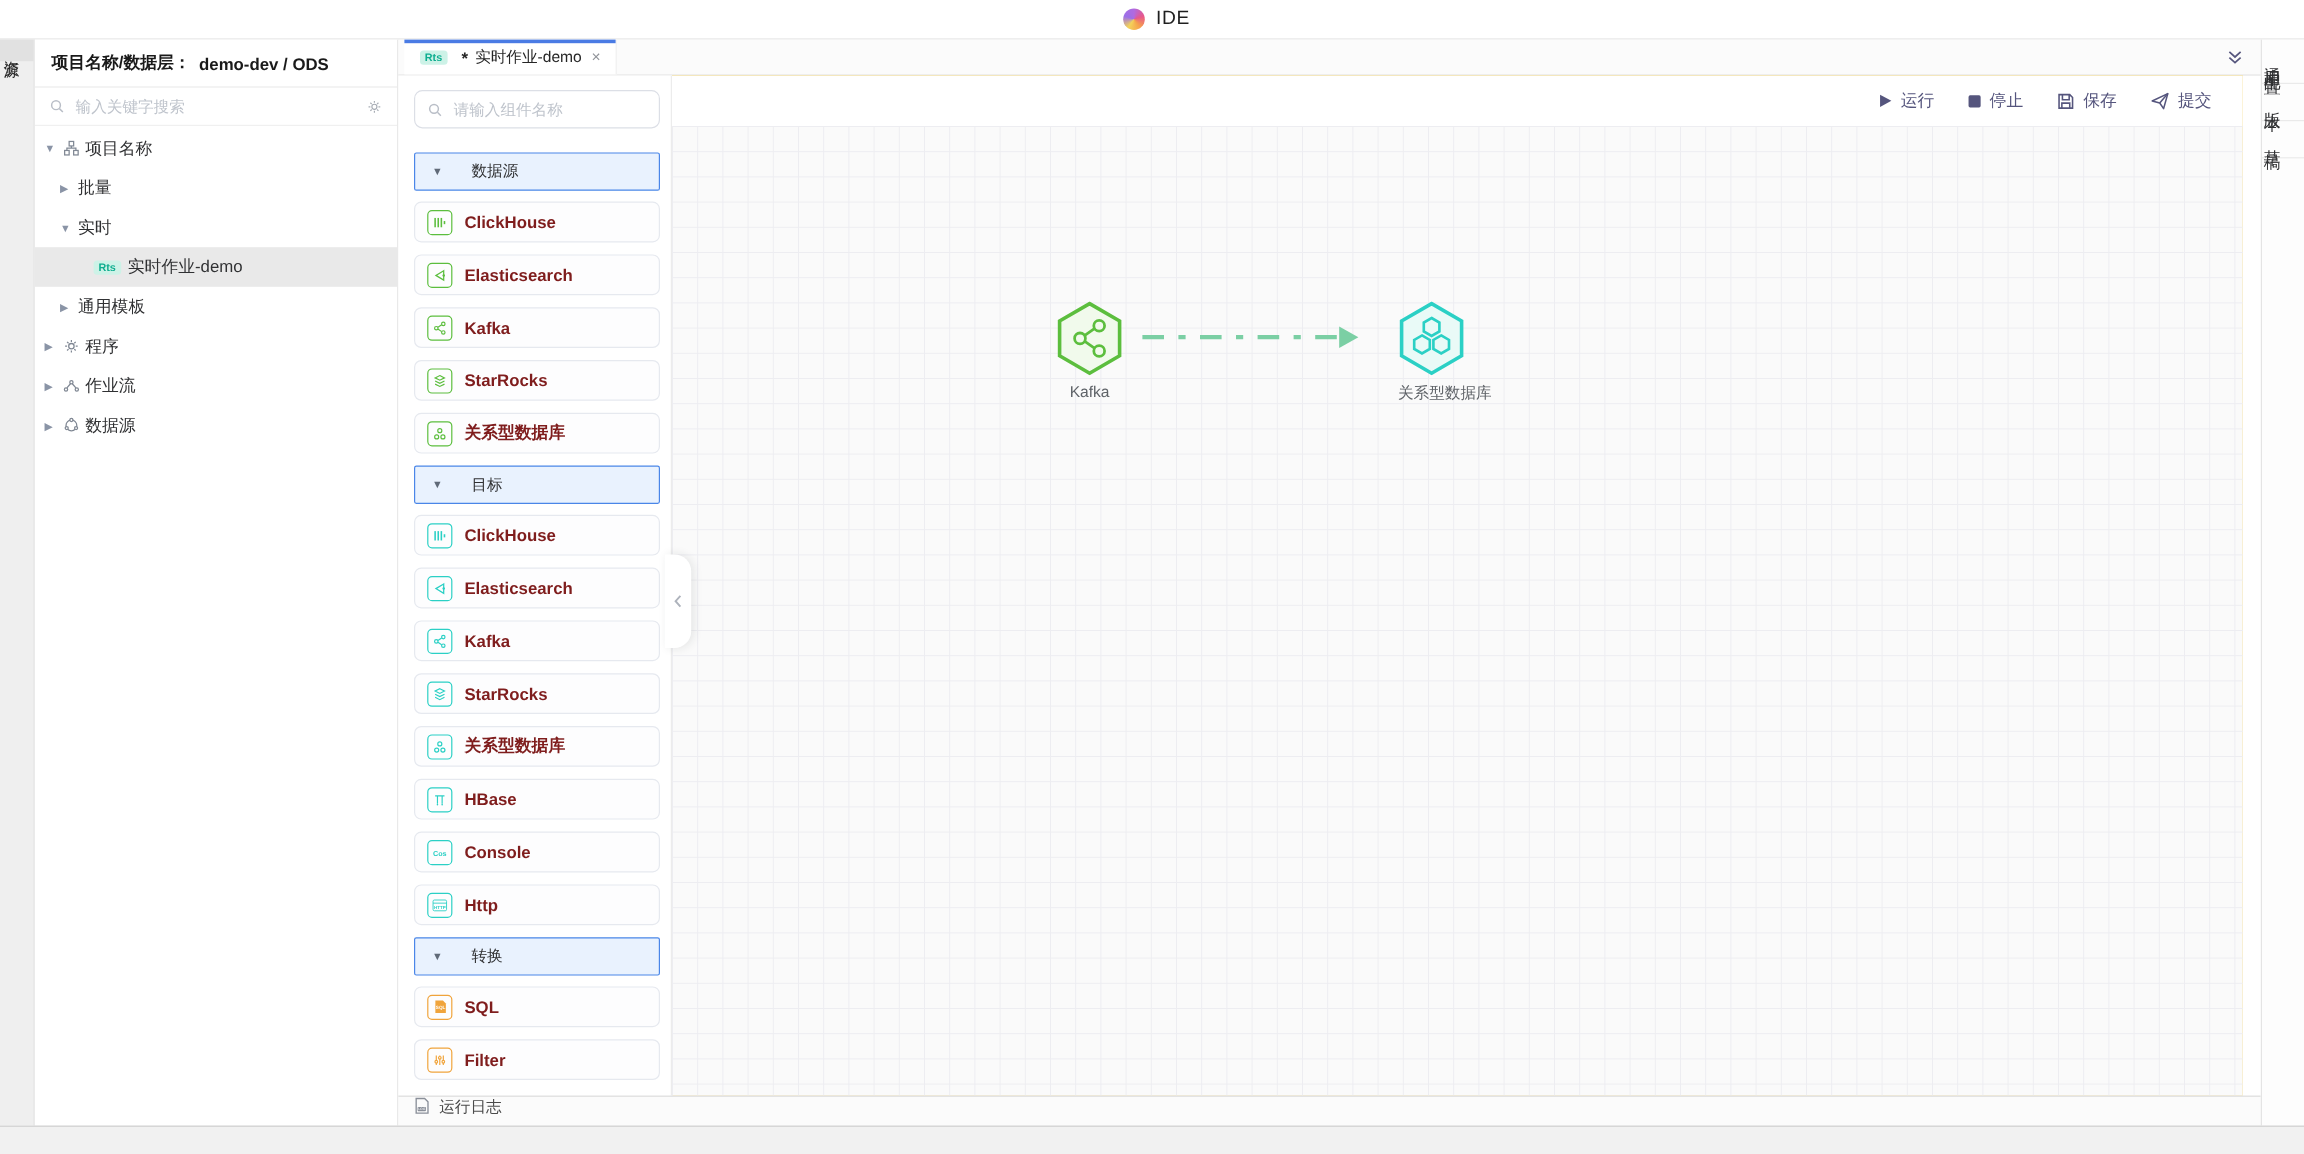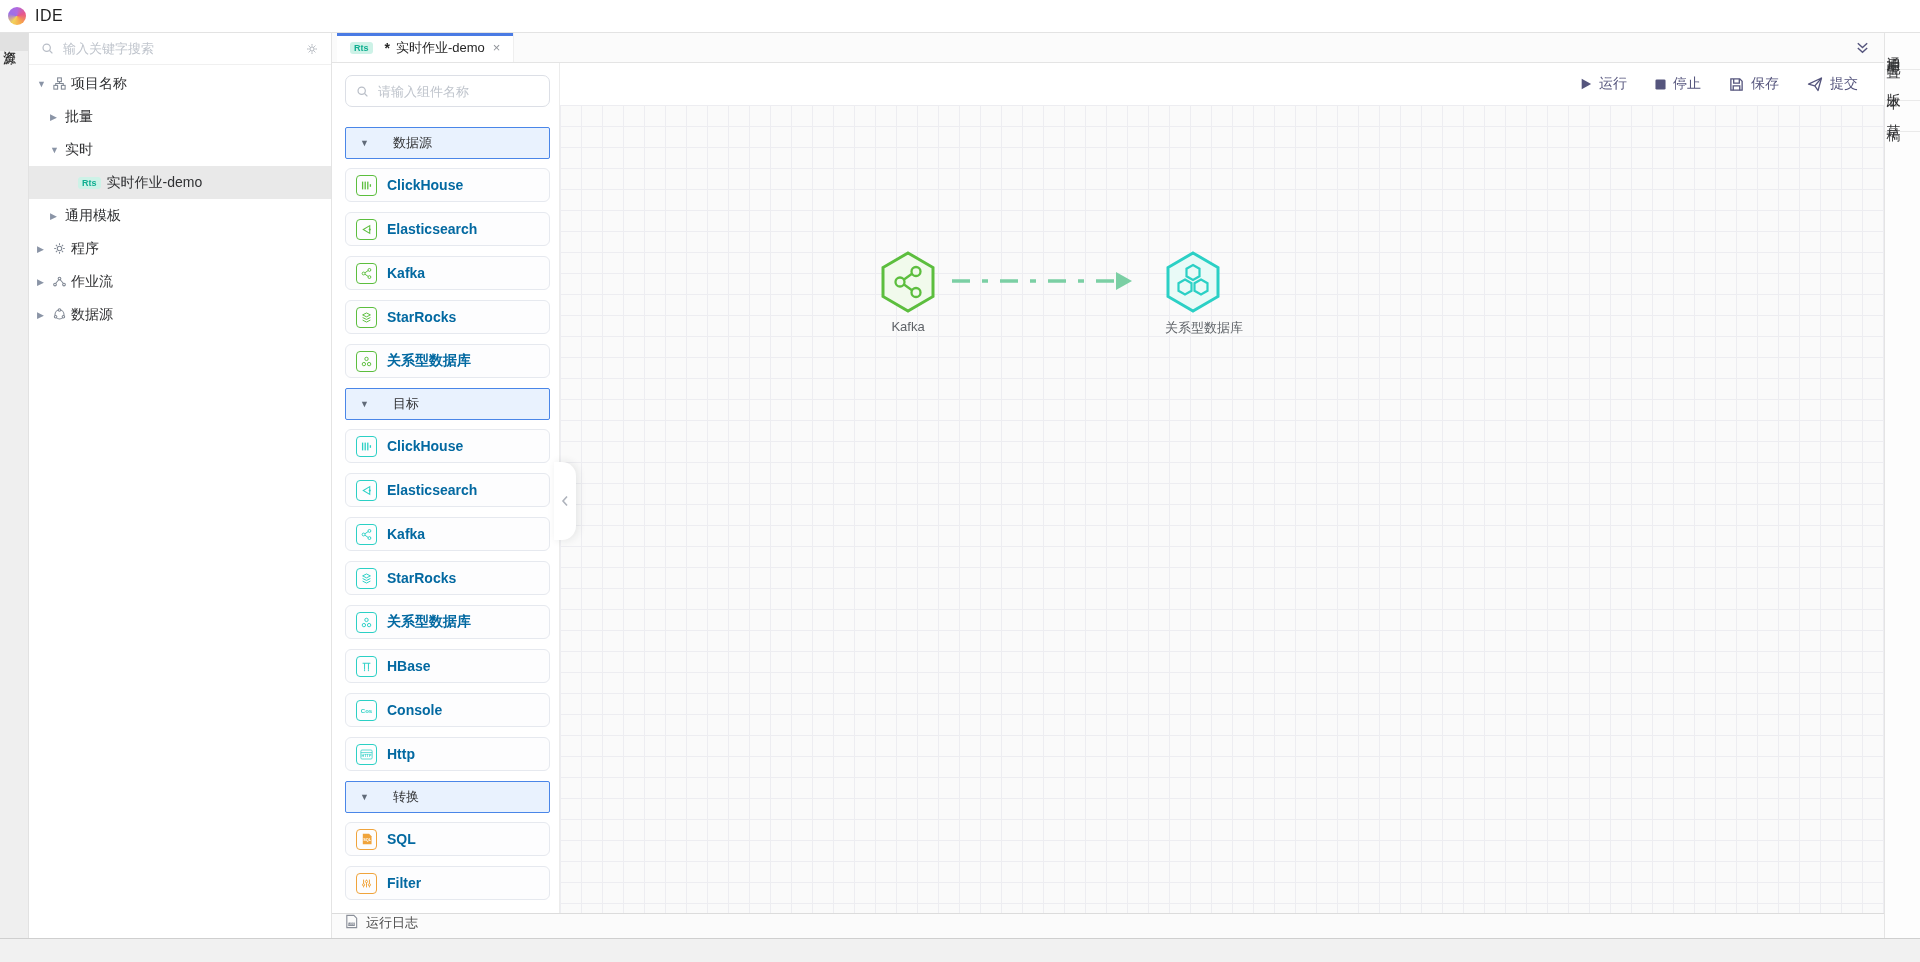--- a/index.html
+++ b/index.html
@@ -1,20 +1,20 @@
 <!DOCTYPE html>
 <html><head>
 <meta charset="utf-8">
 <style>
   html,body{margin:0;padding:0;background:#f1f1f1;}
   #app{position:relative;width:1920px;height:962px;background:#fff;overflow:hidden;
        font-family:"Liberation Sans",sans-serif;color:#303133;font-size:14px;}
   
   .topbar{position:absolute;left:0;top:0;width:1920px;height:33px;background:#fff;
-          border-bottom:1px solid #e3e3e3;display:flex;align-items:center;padding-left:8px;box-sizing:border-box;}
+          border-bottom:1px solid #e3e3e3;display:flex;align-items:center;padding-left:8px;box-sizing:border-box;justify-content:center;}
   .logo{width:18px;height:18px;border-radius:50%;
         background:conic-gradient(#b06ae0,#e8578a,#f6a24c,#f3d35a,#9b6fe8,#b06ae0);flex:none;}
   .app-title{font-size:16px;color:#1f1f1f;margin-left:9px;font-weight:500;letter-spacing:.5px;}
   
   .gutter{position:absolute;left:0;top:33px;width:29px;height:905px;background:#efefef;
           border-right:1px solid #e2e2e2;box-sizing:border-box;}
   .gutter-tab{width:100%;padding:7px 0;background:#e1e1e1;display:flex;justify-content:center;
               writing-mode:vertical-lr;text-orientation:upright;font-size:13px;color:#262626;letter-spacing:2px;cursor:pointer;}
   
   .sidebar{position:absolute;left:29px;top:33px;width:303px;height:905px;background:#fff;
@@ -53,23 +53,23 @@
   .pal-header{height:32px;background:#e9f2fe;border:1px solid #4a86e8;border-radius:2px;
               display:flex;align-items:center;padding-left:14px;font-size:13px;color:#303133;
               margin-bottom:9px;box-sizing:border-box;cursor:pointer;}
   .pal-header .hd-arrow{font-size:9px;color:#606a78;margin-right:24px;}
   .pal-item{height:34px;background:#fdfdfe;border:1px solid #e6e9ef;border-radius:6px;
             display:flex;align-items:center;padding:0 10px;gap:10px;margin-bottom:10px;
             font-weight:bold;color:#303133;box-sizing:border-box;cursor:grab;}
   .pal-icon{width:21px;height:21px;border-radius:4px;border:1.5px solid currentColor;
             display:flex;align-items:center;justify-content:center;box-sizing:border-box;flex:none;}
   .v-source{color:#5cbe3e;}  .v-target{color:#2bd0c5;}  .v-transform{color:#f0a43c;}
-  .pal-item span.lbl{color:#0369a1;}
-  
-  .canvas{position:absolute;left:228px;top:0;right:0;height:100%;background:#eab308;}
+  .pal-item span.lbl{color:#7f1d1d;}
+  
+  .canvas{position:absolute;left:228px;top:0;right:15px;height:100%;background:#eab308;}
   .canvas-toolbar{position:absolute;left:0;top:0;right:0;height:42px;background:#fff;display:flex;
                   align-items:center;justify-content:flex-end;gap:28px;padding-right:26px;box-sizing:border-box;}
   .tb-btn{display:flex;align-items:center;gap:7px;color:#55557d;cursor:pointer;}
   .grid{position:absolute;left:0;top:42px;right:0;bottom:0;background-color:#fafafa;
         background-image:linear-gradient(#ededf1 1px,transparent 1px),
                          linear-gradient(90deg,#ededf1 1px,transparent 1px);
         background-size:21px 21px;}
   .node{position:absolute;width:56px;text-align:center;cursor:pointer;}
   .node-label{margin-top:3px;font-size:13px;color:#5f6368;white-space:nowrap;}
   .edge{position:absolute;left:388px;top:166px;}
@@ -98,20 +98,24 @@
   <div class="topbar">
     <div class="logo"></div>
     <div class="app-title">IDE</div>
   </div>
 
   <div class="gutter">
     <div class="gutter-tab">资源</div>
   </div>
 
   <div class="sidebar">
+    <div class="sb-header">
+      <span>项目名称/数据层：</span>
+      <span>demo-dev / ODS</span>
+    </div>
     <div class="sb-search">
       <span style="display:flex;">
         <svg width="13" height="13" viewBox="0 0 16 16" fill="none" stroke="#b9bec7" stroke-width="1.5">
             <circle cx="7" cy="7" r="4.5"></circle>
             <path d="M10.5 10.5 L14 14"></path>
           </svg>
       </span>
       <input placeholder="输入关键字搜索" style="">
       <span style="display:flex;">
         <svg width="14" height="14" viewBox="0 0 20 20" fill="none" stroke="#a8adb5" stroke-width="1.4">

